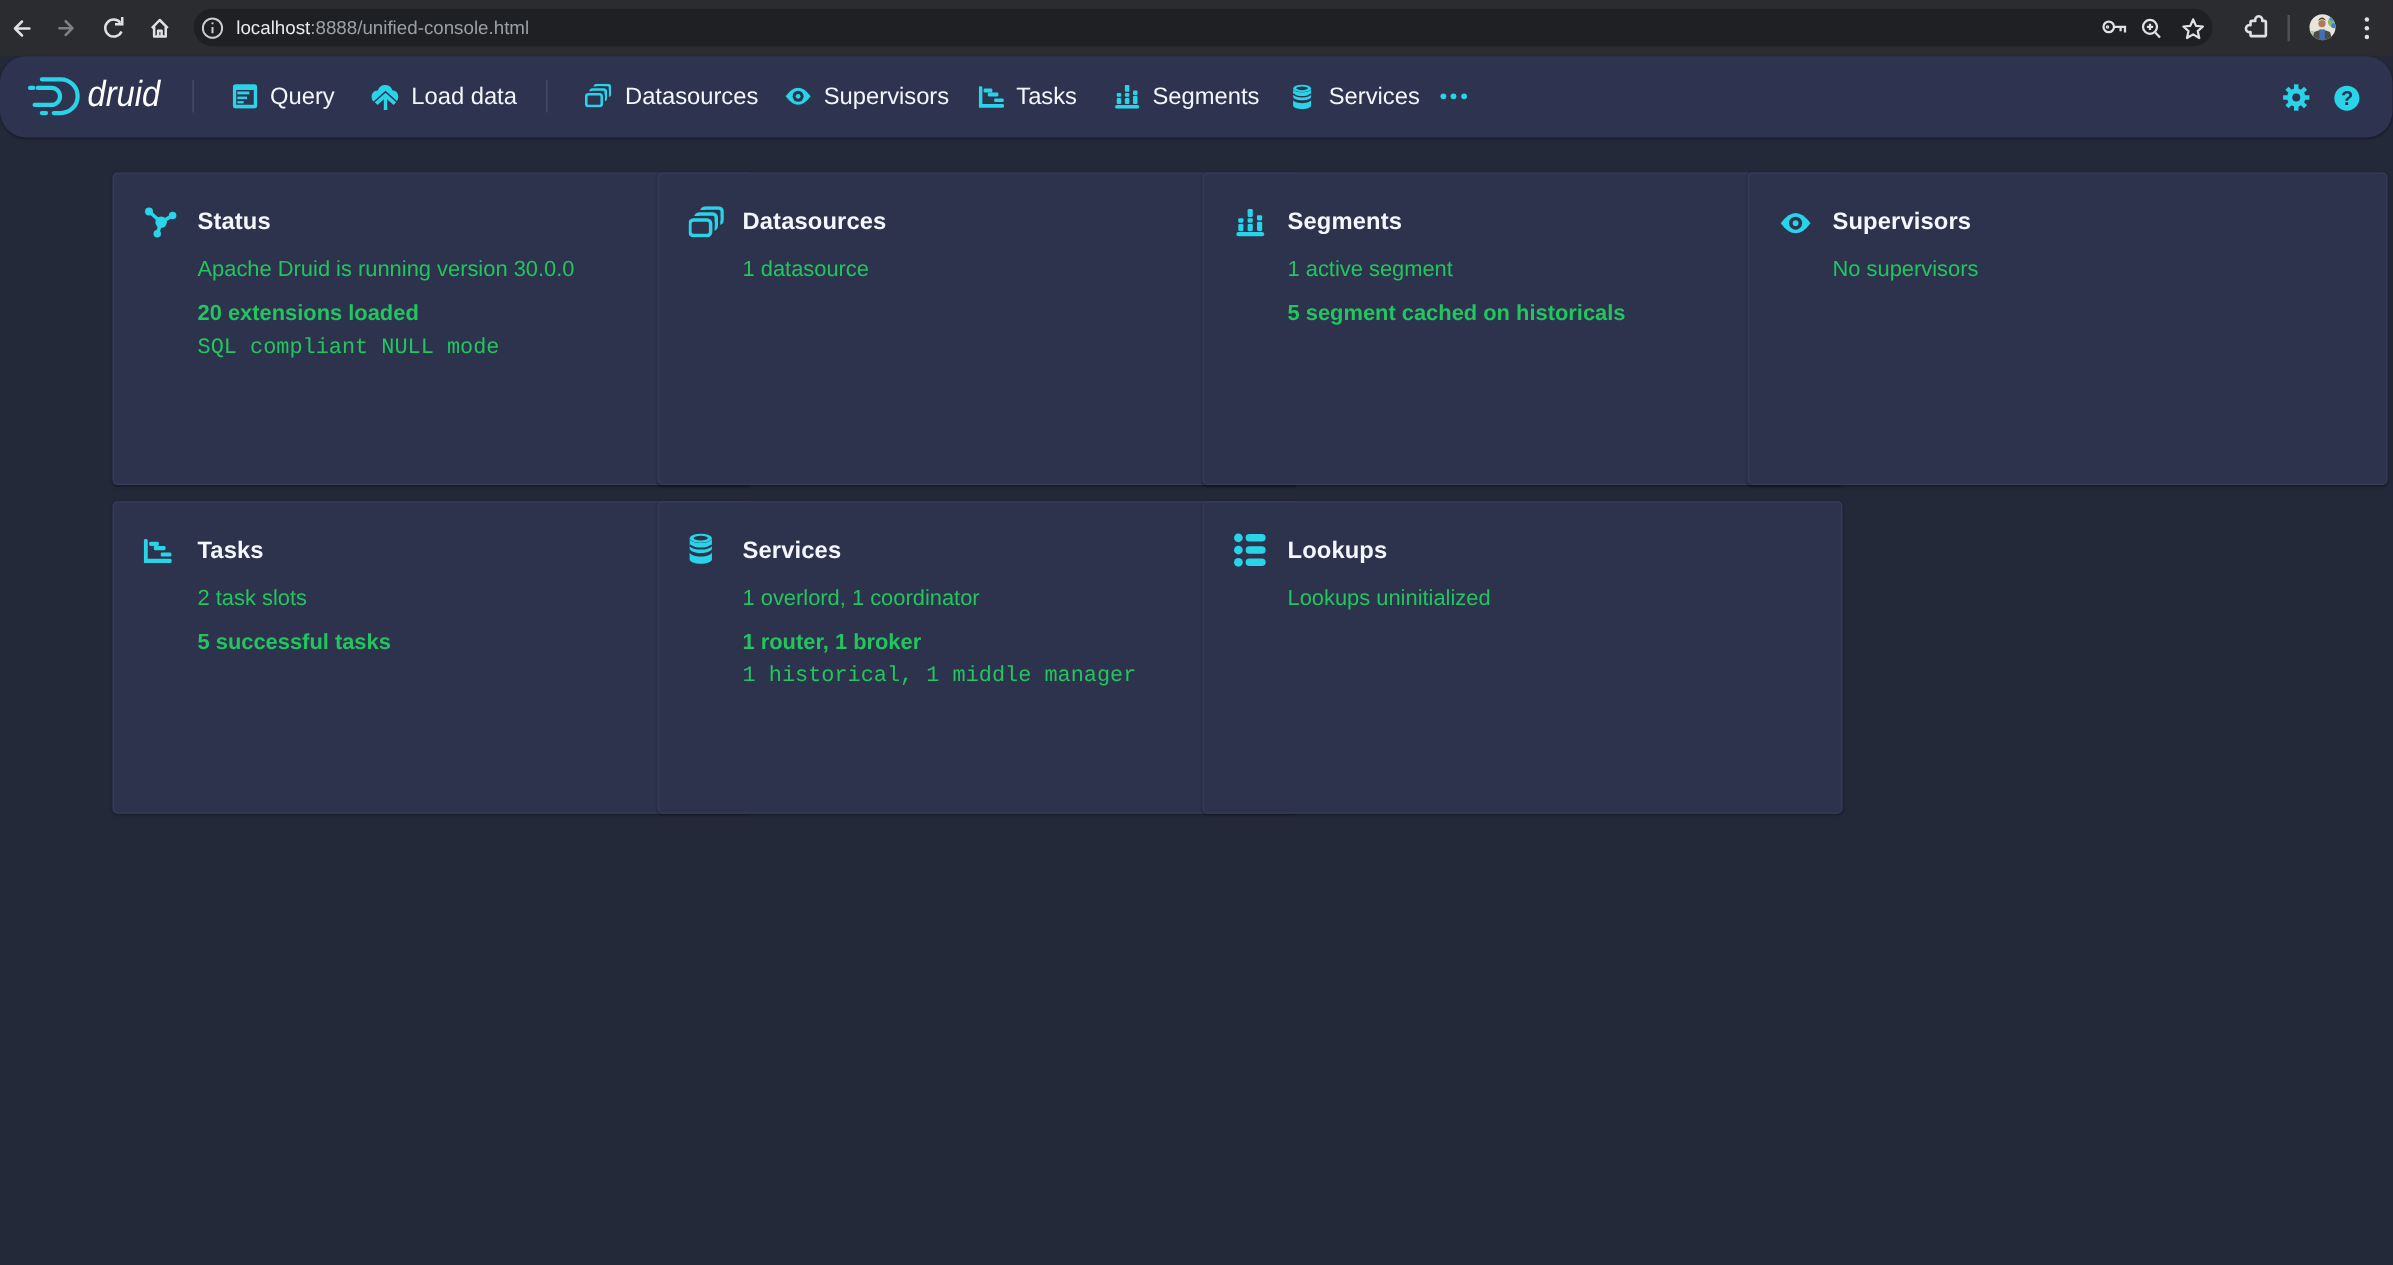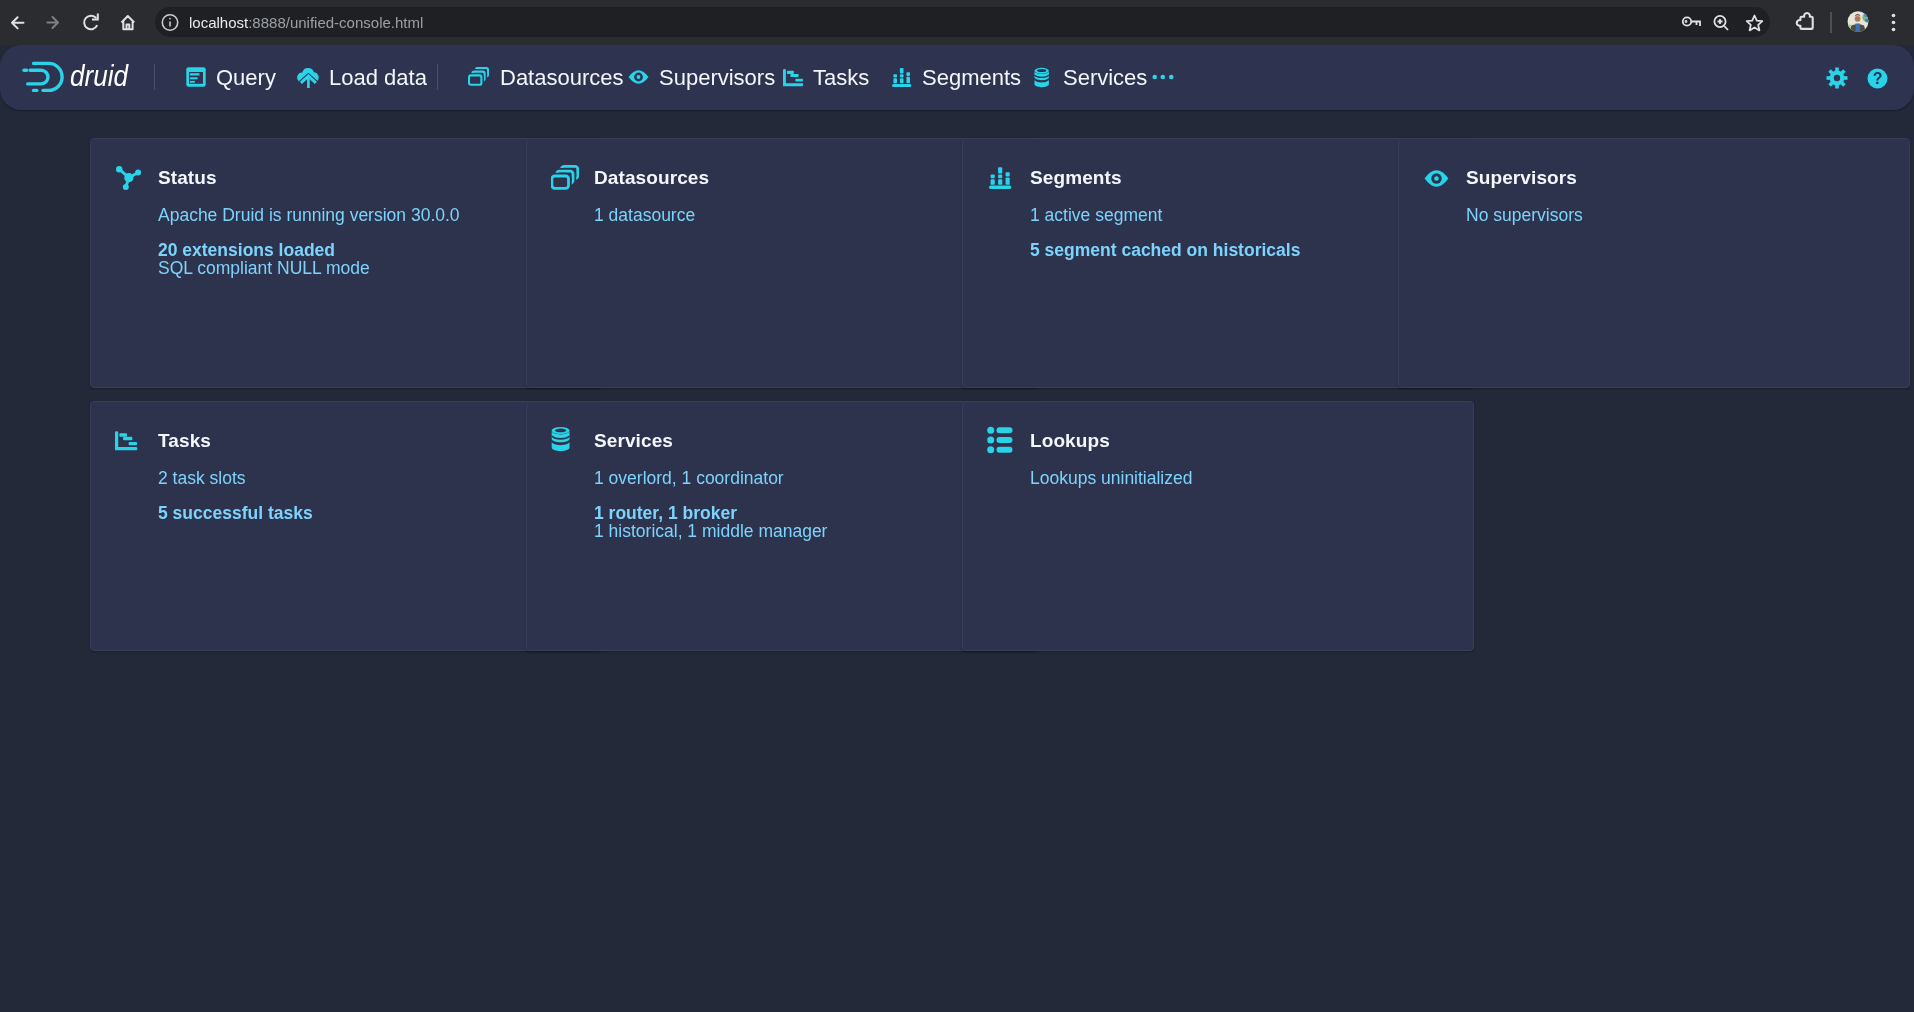--- a/index.html
+++ b/index.html
@@ -5,30 +5,30 @@
   * { margin:0; padding:0; box-sizing:border-box; }
   html,body { width:1914px; height:1012px; overflow:hidden; background:#232939; font-family:"Liberation Sans", sans-serif; }
   .abs { position:absolute; }
   
   #chrome { position:absolute; left:0; top:0; width:1914px; height:45px; background:#2b2c2f; }
   #pill { position:absolute; left:155px; top:7px; width:1615px; height:30px; border-radius:15px; background:#1f2023; }
   #urltext { position:absolute; left:189px; top:14px; font-size:15px; color:#e8eaed; letter-spacing:0px;text-align:center; }
   #urltext .dim { color:#9aa0a6; }
   
   #navbar { position:absolute; left:0; top:45px; width:1914px; height:65px; background:#2e344f; box-shadow:0 1px 2px rgba(0,0,0,0.35);border-radius:21px; }
-  .navtext { position:absolute; top:20.5px; height:24px; line-height:24px; font-size:22px; color:#f3f6fa; }
+  .navtext { position:absolute; top:20.5px; height:24px; line-height:24px; font-size:19px; color:#f3f6fa; }
   #druidword { position:absolute; left:70px; top:15px; font-size:29px; color:#ffffff; font-style:italic; letter-spacing:0px; transform:scaleX(0.90); transform-origin:0 0; }
   .vsep { position:absolute; top:19px; width:1px; height:26px; background:#4a5168; }
   
   .card { position:absolute; width:512px; height:250px; background:#2d334d; border:1px solid #383e5c; border-radius:4px; box-shadow:0 1px 2px rgba(0,0,0,0.3); }
   .card h2 { position:absolute; left:67px; top:28px; font-size:19px; font-weight:bold; color:#f4f7fc; letter-spacing:0.1px; }
-  .card .line { position:absolute; left:67px; font-size:17.5px; color:#7dd3fc;text-align:right; }
+  .card .line { position:absolute; left:67px; font-size:17.5px; color:#22c55e;text-align:right; }
   .card .l1 { top:66px; }
   .card .l2 { top:101px;font-weight:bold; }
-  .card .l3 { top:119px; }
+  .card .l3 { top:129px;font-family:Liberation Mono, monospace; }
   .cicon { position:absolute; left:24px; top:26px; }
 </style>
 </head>
 <body>
 <div id="chrome">
   <svg class="abs" style="left:0;top:0" width="1914" height="45">
 
     <g stroke="#dfe1e5" stroke-width="2" fill="none" stroke-linecap="round" stroke-linejoin="round">
       <path d="M23.5 22.8 H12 M17.6 17.2 L12 22.8 L17.6 28.4"></path>
     </g>

